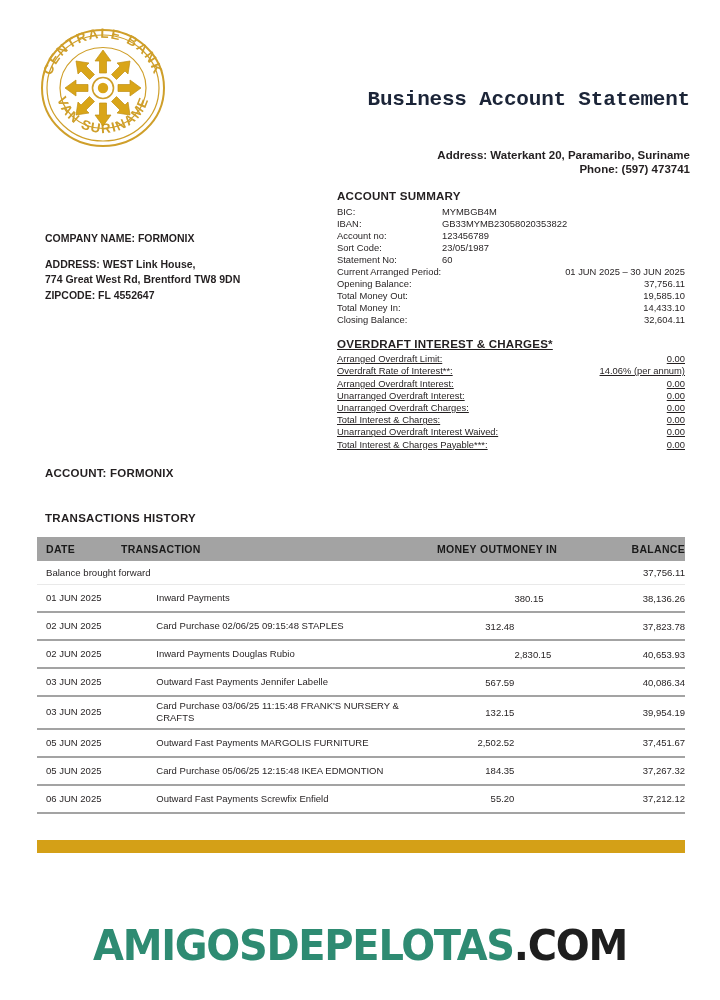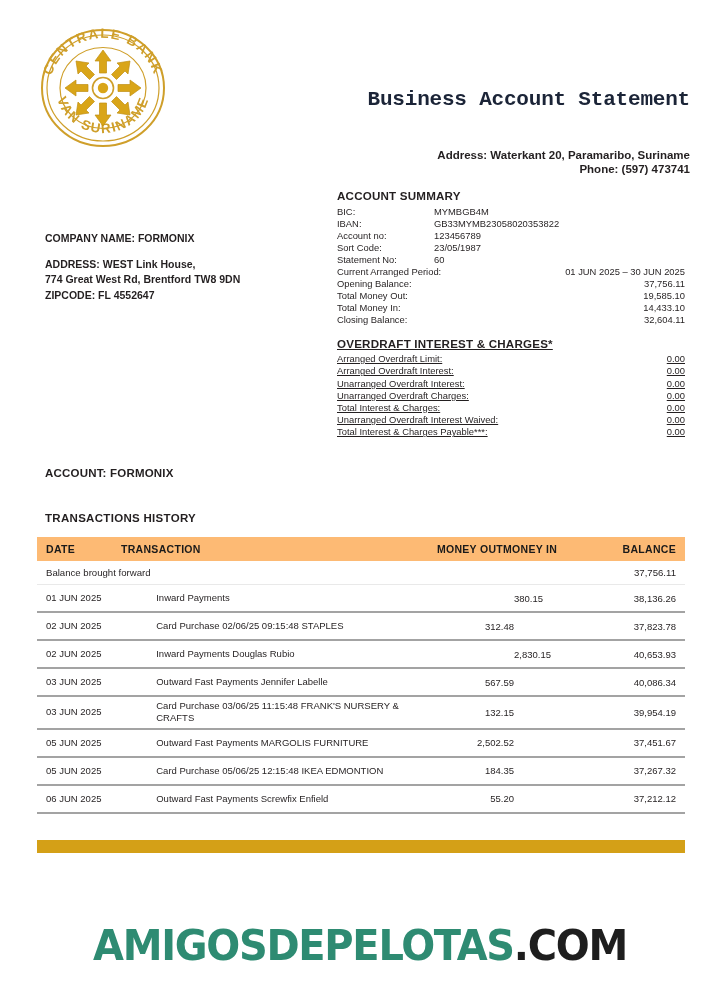--- a/index.html
+++ b/index.html
@@ -81,20 +81,21 @@
   }
   .sec-head {
     font-size: 11.6px;
     font-weight: bold;
     letter-spacing: 0.2px;
     margin-bottom: 2px;
   }
   .kv {
     display: flex;
     width: 100%;
+    gap: 8px;
   }
   .kv .k {
     flex: 0 0 auto;
   }
   .kv .v {
     flex: 0 0 auto;
   }
   
   .kv-left .k { width: 97px; }
   
@@ -133,34 +134,34 @@
     letter-spacing: 0.3px;
   }
 
   .table {
     position: absolute;
     left: 37px;
     top: 537px;
     width: 648px;
   }
   .thead {
-    background: #fdba74;
+    background: #a3a3a3;
     height: 24px;
     display: flex;
     align-items: center;
     color: #1a1a1a;
     font-size: 10.5px;
     font-weight: bold;
     letter-spacing: 0.3px;
   }
   .col-date   { width: 84px; padding-left: 9px; box-sizing: border-box; }
   .col-desc   { width: 270px; }
   .col-out    { width: 112px; text-align: right; }
   .col-in     { width: 100px; text-align: left; }
-  .col-bal    { width: 82px; text-align: right; padding-right: 9px; box-sizing: border-box; }
+  .col-bal    { width: 82px; text-align: right; box-sizing: border-box; }
 
   .brought {
     display: flex;
     align-items: center;
     height: 23px;
     font-size: 9.6px;
     font-weight: normal;
     border-bottom: 1px solid #e9e9e9;
   }
   .brought .bf-label {
@@ -313,20 +314,24 @@
   </div>
 
   <div class="overdraft">
     <div class="sec-head">OVERDRAFT INTEREST &amp; CHARGES*</div>
     <div id="overdraft-rows">
         <div class="kv kv-right">
           <div class="k">Arranged Overdraft Limit:</div>
           <div class="v">0.00</div>
         </div>
         <div class="kv kv-right">
+          <div class="k">Overdraft Rate of Interest**:</div>
+          <div class="v">14.06% (per annum)</div>
+        </div>
+        <div class="kv kv-right">
           <div class="k">Arranged Overdraft Interest:</div>
           <div class="v">0.00</div>
         </div>
         <div class="kv kv-right">
           <div class="k">Unarranged Overdraft Interest:</div>
           <div class="v">0.00</div>
         </div>
         <div class="kv kv-right">
           <div class="k">Unarranged Overdraft Charges:</div>
           <div class="v">0.00</div>

